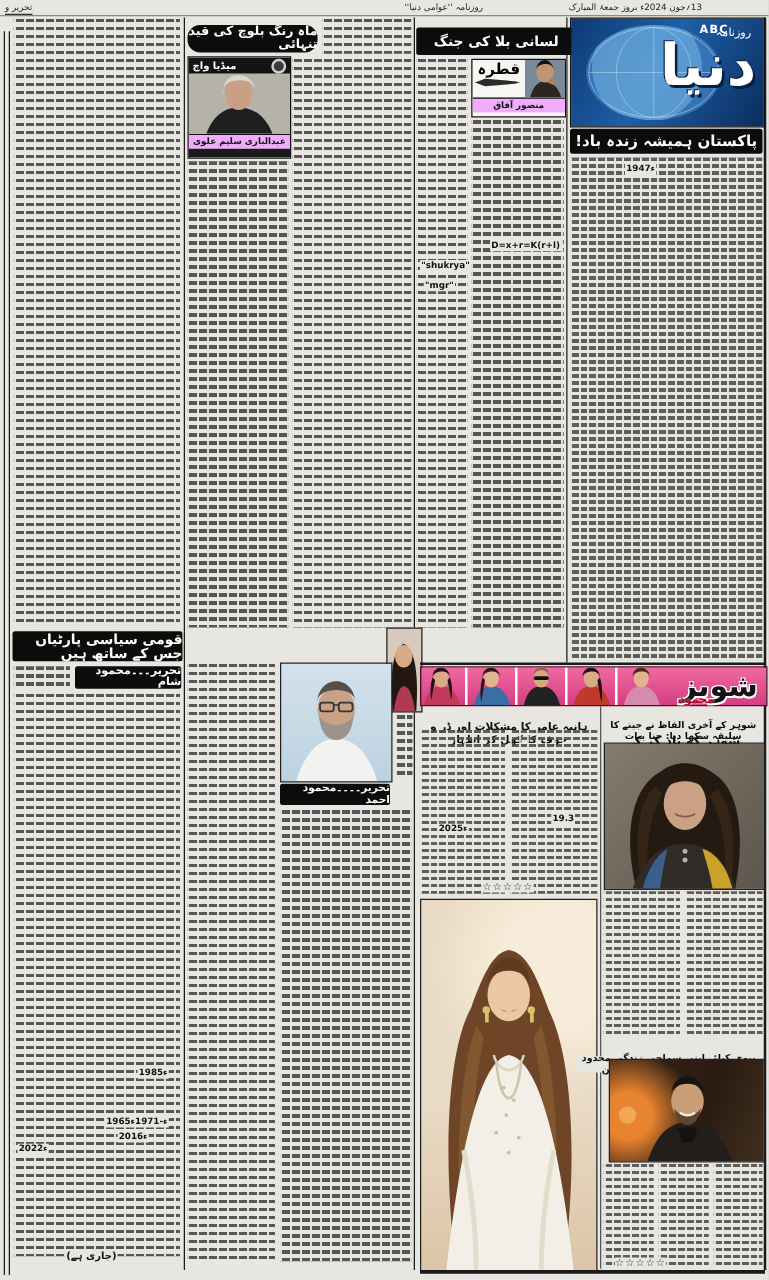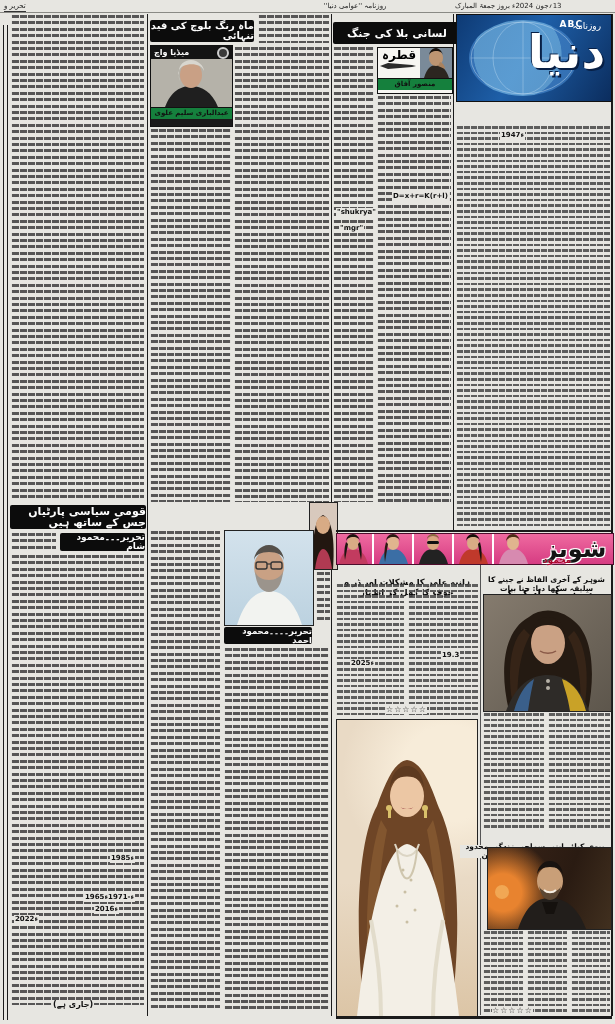--- a/index.html
+++ b/index.html
@@ -22,21 +22,21 @@
   .hline{position:absolute;background:#1b1b1b;height:1px;}
   .frag{position:absolute;font-size:7px;font-weight:bold;color:#111;background:#e7e6e1;
         line-height:9px;padding:0 1px;white-space:nowrap;z-index:4;}
   .stars{position:absolute;font-size:8px;color:#222;background:#e7e6e1;letter-spacing:1px;
          line-height:9px;z-index:4;}
   .ph{position:absolute;border:1px solid #222;overflow:hidden;}
   .tiny{position:absolute;font-size:7px;color:#222;direction:rtl;white-space:nowrap;line-height:10px;}
   .authorbox{position:absolute;border:1px solid #111;background:#f7f6f2;overflow:hidden;}
   .authorbox .hdr{background:#141414;color:#fff;font-size:8px;font-weight:bold;direction:rtl;
        display:flex;align-items:center;justify-content:space-between;padding:0 3px;height:13px;gap:12px;}
-  .authorbox .namestrip{background:#15803d;color:#111;font-size:7px;font-weight:bold;direction:rtl;
+  .authorbox .namestrip{background:#f0abfc;color:#111;font-size:7px;font-weight:bold;direction:rtl;
        text-align:center;border-top:1px solid #111;line-height:11px;height:11px;}
   .authorbox .footstrip{background:#1a1a1a;height:7px;}
   .lens{width:8px;height:8px;border-radius:50%;border:2px solid #cfcfcf;background:#3a3a3a;}
   #masthead{background:linear-gradient(120deg,#0e3a74 0%,#1e5fa8 45%,#0b2d5e 100%);
             border:1px solid #111;}
   #masthead .globe{position:absolute;left:8%;top:6%;width:70%;height:88%;border-radius:50%;
             background:radial-gradient(circle at 45% 45%, #6fb0e0 0 60%, #3f7fc4 61% 100%);
             opacity:.75;}
   #masthead .title{position:absolute;right:6px;top:14px;font-size:46px;font-weight:bold;color:#fff;
             direction:rtl;text-shadow:2px 2px 0 #071f45, -1px -1px 0 #071f45;line-height:1;}
@@ -74,21 +74,21 @@
   <div class="bnr" style="left:10px;top:505px;width:136px;height:24px;font-size:11px;">قومی سیاسی پارٹیاں جس کے ساتھ ہیں</div>
   <div class="bnr" style="left:60px;top:533px;width:85px;height:18px;font-size:9px;">تحریر۔۔۔محمود شام</div>
   <div class="ft" style="left:11px;top:533px;width:45px;height:18px;"></div>
   <div class="ft" style="left:11px;top:555px;width:133px;height:450px;"></div>
   <div class="frag" style="left:110px;top:854px;">1985ء</div>
   <div class="frag" style="left:84px;top:893px;">1965ء-1971ء</div>
   <div class="frag" style="left:94px;top:905px;">2016ء</div>
   <div class="frag" style="left:14px;top:915px;">2022ء</div>
   <div class="frag" style="left:52px;top:1000px;font-size:8px;">(جاری ہے)</div>
 
-  <div class="bnr" style="left:150px;top:20px;width:104px;height:22px;font-size:10px;">ماہ رنگ بلوچ کی قید تنہائی</div>
+  <div class="bnr" style="left:150px;top:20px;width:104px;height:22px;font-size:10px;border-radius:10px;">ماہ رنگ بلوچ کی قید تنہائی</div>
   <div class="ft" style="left:258px;top:15px;width:71px;height:28px;"></div>
 
   <div class="authorbox" style="left:150px;top:45px;width:81px;height:80px;">
     <div class="hdr">
       <span class="lens"></span>
       <span>میڈیا واچ</span>
     </div>
     <div style="height:48px;background:#b5b2a9;position:relative;">
       <svg viewBox="0 0 81 48" width="81" height="48" preserveAspectRatio="none">
         <path d="M14,48 C20,32 30,27 40,27 C51,27 61,33 67,48 Z" fill="#1f1f1f"></path>
@@ -164,20 +164,21 @@
       <ellipse cx="54" cy="38" rx="52" ry="36" fill="none" stroke="#cfe4f5" stroke-width=".7" opacity=".6"></ellipse>
       <ellipse cx="54" cy="38" rx="30" ry="36" fill="none" stroke="#cfe4f5" stroke-width=".7" opacity=".5"></ellipse>
       <line x1="2" y1="38" x2="106" y2="38" stroke="#cfe4f5" stroke-width=".7" opacity=".5"></line>
       <line x1="54" y1="2" x2="54" y2="74" stroke="#cfe4f5" stroke-width=".7" opacity=".5"></line>
     </svg>
     <div class="abc">ABC</div>
     <div class="pre">روزنامہ</div>
     <div class="title">دنیا</div>
   </div>
 
+  <div class="bnr" style="left:456px;top:103px;width:154px;height:20px;font-size:12px;">پاکستان ہمیشہ زندہ باد!</div>
   <div class="ft ft-s" style="left:456px;top:126px;width:154px;height:402px;"></div>
   <div class="frag" style="left:500px;top:131px;">1947ء</div>
 
   <div class="hline" style="left:336px;top:530px;width:276px;height:2px;"></div>
 
   <div id="sbbanner" class="abs" style="left:336px;top:533px;width:276px;height:30px;">
     <svg viewBox="0 0 204 30" width="204" height="30">
       <g>
           <path d="M2,30 C5,18 10,15 16,15 C23,15 28,19 31,30Z" fill="#c23b5f"></path>
           <ellipse cx="16" cy="9" rx="6" ry="7" fill="#d8ab85"></ellipse>

